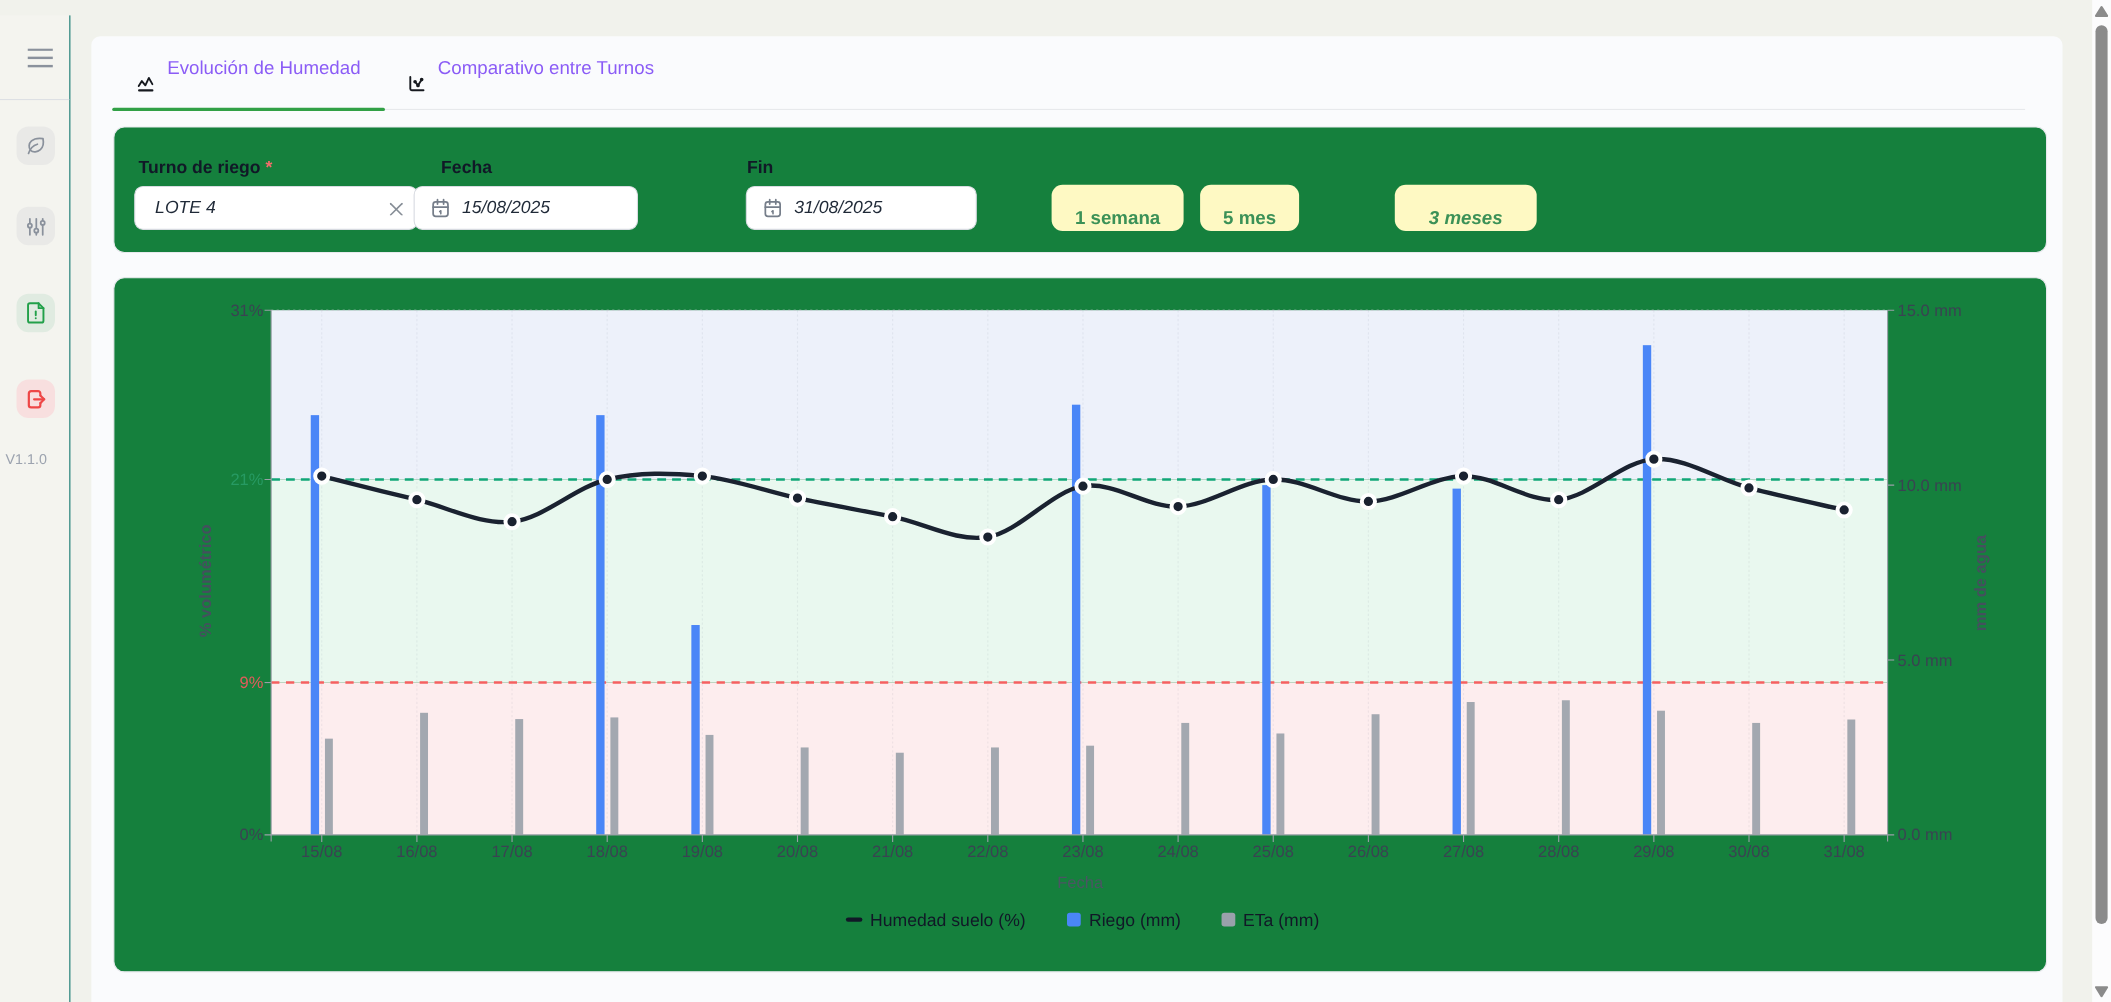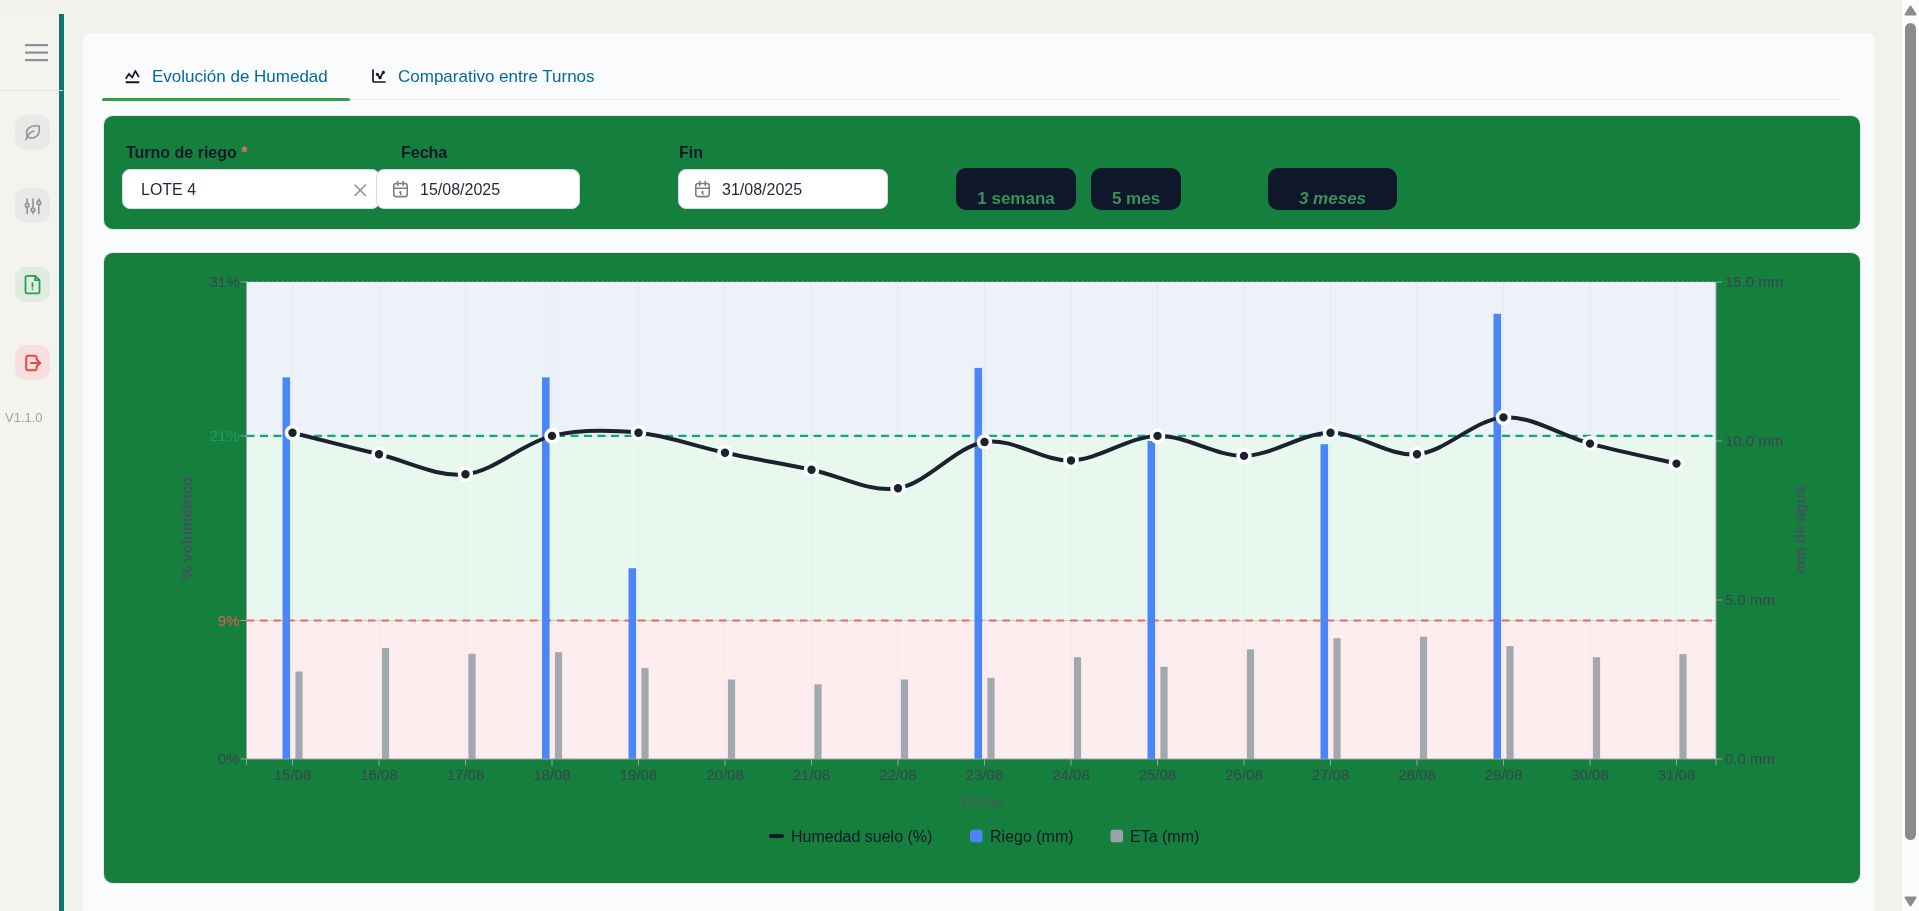--- a/index.html
+++ b/index.html
@@ -2,45 +2,45 @@
 <html lang="es"><head>
 <meta charset="utf-8">
 <title>Dashboard</title>
 <style>
   * { margin:0; padding:0; box-sizing:border-box; }
   html,body { width:1919px; height:911px; overflow:hidden; background:#f1f2ec;
     font-family:"Liberation Sans", sans-serif; }
   .abs { position:absolute; }
   
   #sidebar { position:absolute; left:0; top:14px; width:64px; height:897px;
-    background:#f4f4ef; border-right:5px solid #0f766e; }
+    background:#f4f4ef; border-right:1px solid #0f766e; }
   #sidebar .divider { position:absolute; left:0; top:76px; width:63px; height:1px; background:#dde0e4; }
   .iconbox { position:absolute; left:15px; width:35px; height:35px; border-radius:11px;
     display:flex; align-items:center; justify-content:center; }
   .gray  { background:#e9e9e7; }
   .green { background:#e0ebe1; }
   .red   { background:#f8dfdf; }
   #version { position:absolute; left:5px; top:396px;
     font-size:13px; color:#9ca3af; }
   
   #panel { position:absolute; left:83px; top:33px; width:1792px; height:878px;
     background:#fafbfd; border-radius:8px 8px 0 0; }
   
   #tabline { position:absolute; left:103px; top:99px; width:1738px; height:1px; background:#e7e9ec; }
   #tabbar-green { position:absolute; left:102px; top:98px; width:248px; height:3px; background:#31a046; border-radius:2px; }
-  .tabtxt { position:absolute; top:67px; font-size:17px; color:#0369a1; white-space:nowrap; }
+  .tabtxt { position:absolute; top:52px; font-size:17px; color:#8b5cf6; white-space:nowrap; }
   
   .card { position:absolute; left:103px; width:1758px; background:#15803d;
     border:1px solid #e7e9ed; border-radius:10px; }
   #formcard  { top:115px; height:115px; }
   #chartcard { top:252px; height:632px; }
   .flabel { position:absolute; top:144px; font-size:16px; font-weight:bold; color:#111827; white-space:nowrap; }
   .input { position:absolute; top:169px; height:40px; background:#fff;
-    border:1px solid #d8dbe1; border-radius:8px; font-size:16px; color:#1f2937; }
-  .gbtn { position:absolute; top:168px; height:42px; background:#0f172a; border-radius:10px;
+    border:1px solid #d8dbe1; border-radius:8px; font-size:16px; color:#1f2937;font-style:italic; }
+  .gbtn { position:absolute; top:168px; height:42px; background:#fef9c3; border-radius:10px;
     color:#3b9157; font-size:17px; font-weight:bold; display:flex; align-items:center; justify-content:center; padding-top:19px; }
   
   #sb-track { position:absolute; right:0; top:0; width:17px; height:911px; background:#fcfcfd; }
   #sb-thumb { position:absolute; right:3px; top:23px; width:11px; height:817px; background:#8b8b8b; border-radius:5.5px; }
 </style>
 </head>
 <body>
 
 <div id="sidebar">
   <svg class="abs" style="left:25px; top:30px" width="24" height="19" viewBox="0 0 24 19">

